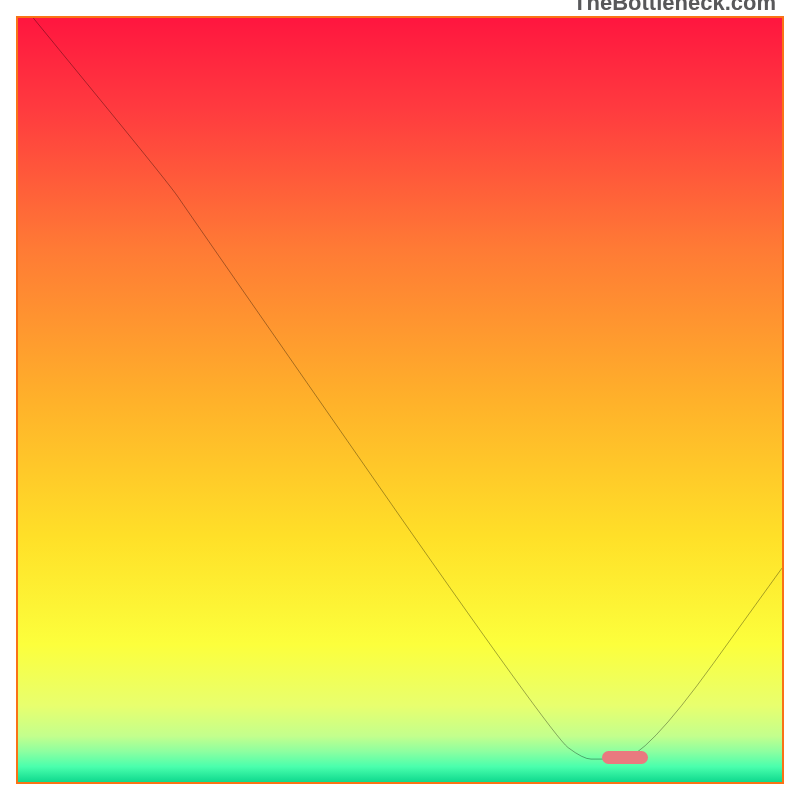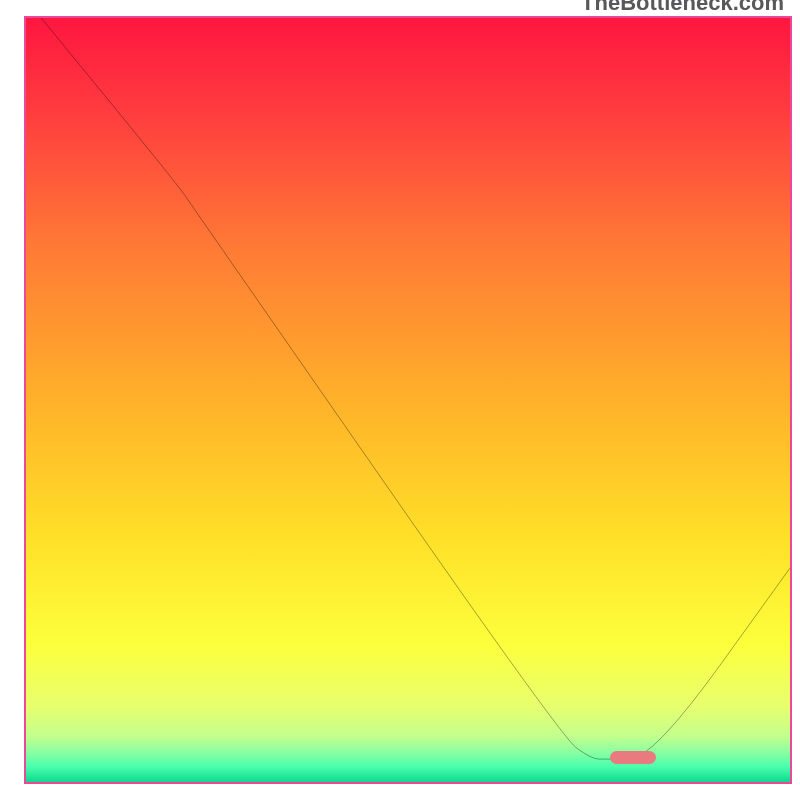--- a/index.html
+++ b/index.html
@@ -5,25 +5,25 @@
   html, body {
     margin: 0;
     padding: 0;
     width: 800px;
     height: 800px;
     background: #ffffff;
     font-family: Arial, Helvetica, sans-serif;
   }
   .frame {
     position: absolute;
-    left: 24px;
+    left: 16px;
     top: 16px;
     width: 768px;
     height: 768px;
-    border: 2px solid #ec4899;
+    border: 2px solid #f97316;
     box-sizing: border-box;
   }
   .plot {
     position: absolute;
     left: 0;
     top: 0;
     width: 764px;
     height: 764px;
   }
   .gradient {

